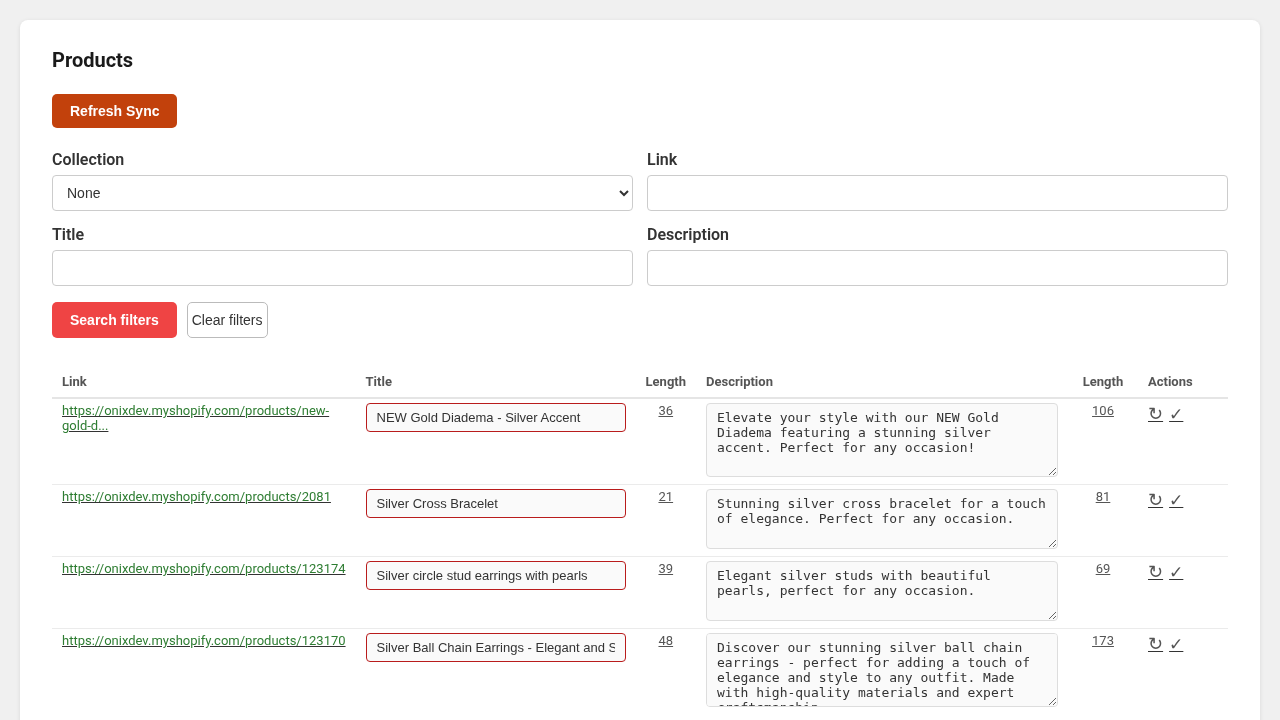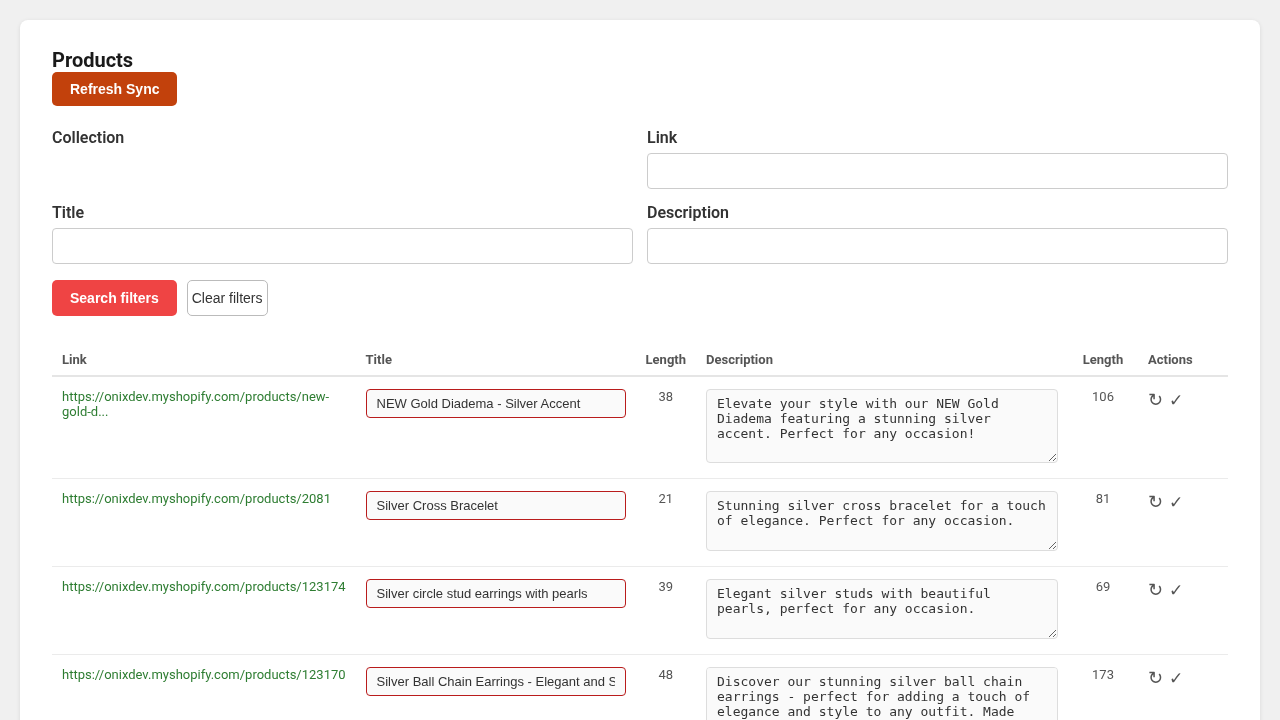--- a/index.html
+++ b/index.html
@@ -17,21 +17,21 @@
       border-radius: 8px;
       padding: 28px 32px;
       width: 1240px;
       min-height: 660px;
       box-shadow: 0 1px 4px rgba(0,0,0,0.1);
     }
     .page-title {
       font-size: 20px;
       font-weight: 700;
       color: #1a1a1a;
-      margin-bottom: 0;
+      margin-bottom: 22px;
     }
     .btn-refresh {
       background: #c2410c;
       color: #fff;
       border: none;
       border-radius: 5px;
       padding: 9px 18px;
       font-size: 14px;
       font-weight: 600;
       cursor: pointer;
@@ -105,24 +105,25 @@
       padding: 8px 10px;
       font-weight: 700;
       color: #555;
       font-size: 13px;
     }
     tbody tr {
       border-bottom: 1px solid #ebebeb;
     }
     tbody tr:last-child { border-bottom: none; }
     tbody td {
-      padding: 12px 10px;
+      padding: 4px 10px;
       vertical-align: top;
       color: #333;
       font-size: 13px;
+      text-decoration: underline;
     }
     .cell-link a {
       color: #2e7d32;
       text-decoration: none;
       font-size: 13px;
     }
     .cell-title input {
       width: 100%;
       border: 1px solid #b91c1c;
       border-radius: 4px;
@@ -173,20 +174,26 @@
 <body>
 
 <div class="page-container">
   <h1 class="page-title">Products</h1>
 
   <button class="btn-refresh">Refresh Sync</button>
 
   <div class="filters-grid">
     <div class="filter-group">
       <label>Collection</label>
+      <select>
+        <option>None</option>
+        <option>Earrings</option>
+        <option>Bracelets</option>
+        <option>Necklaces</option>
+      </select>
     </div>
     <div class="filter-group">
       <label>Link</label>
       <input type="text" style="">
     </div>
     <div class="filter-group">
       <label>Title</label>
       <input type="text" style="">
     </div>
     <div class="filter-group">
@@ -209,21 +216,21 @@
           <th class="col-len">Length</th>
           <th class="col-desc">Description</th>
           <th class="col-desclen">Length</th>
           <th class="col-actions">Actions</th>
         </tr>
       </thead>
       <tbody id="table-body">
       <tr>
             <td class="cell-link"><a href="#">https://onixdev.myshopify.com/products/new-gold-d...</a></td>
             <td class="cell-title"><input type="text" value="NEW Gold Diadema - Silver Accent" style=""></td>
-            <td class="cell-len">38</td>
+            <td class="cell-len">36</td>
             <td class="cell-desc"><textarea rows="4" style="">Elevate your style with our NEW Gold Diadema featuring a stunning silver accent. Perfect for any occasion!</textarea></td>
             <td class="cell-len">106</td>
             <td>
               <div class="cell-actions">
                 <span class="action-icon" style="font-size: 18px; cursor: pointer;">↻</span>
                 <span class="action-icon check" style="font-size: 17px; cursor: pointer;">✓</span>
               </div>
             </td>
           </tr>
           <tr>

